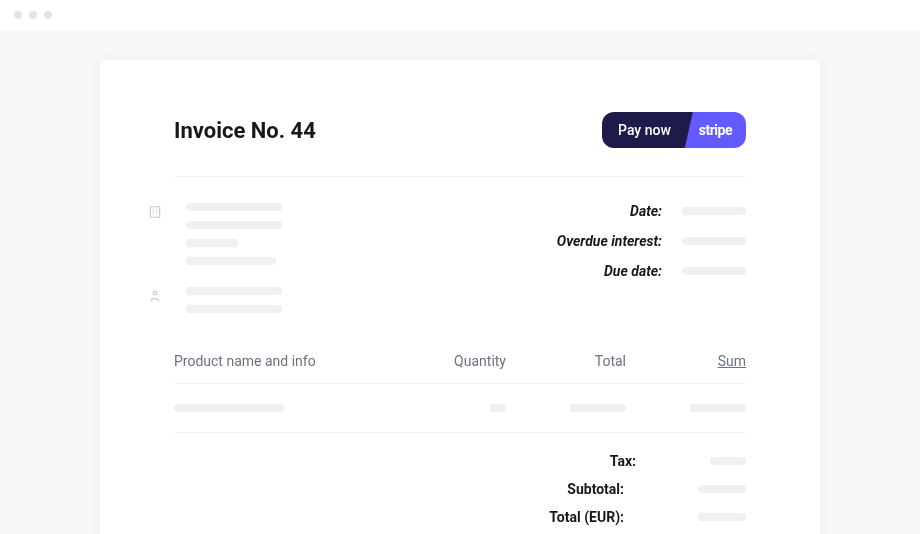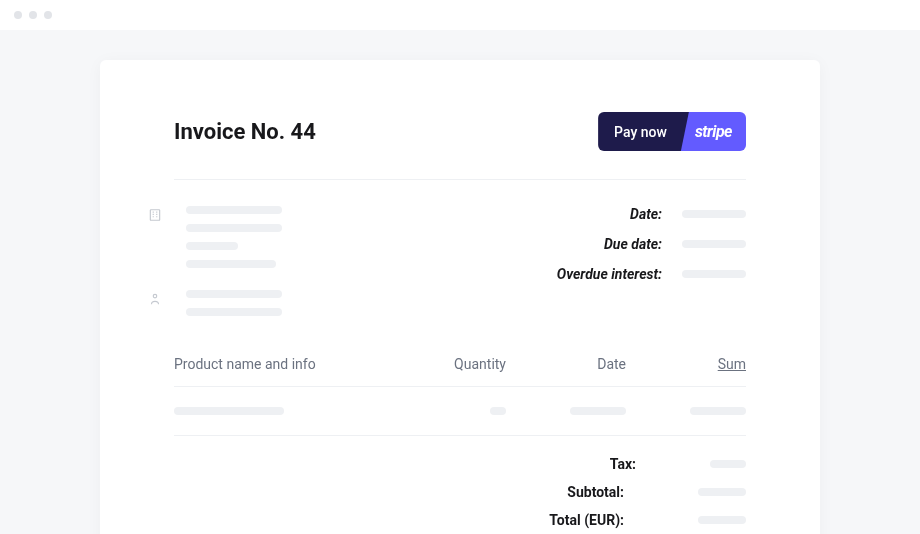--- a/index.html
+++ b/index.html
@@ -39,44 +39,43 @@
       align-items: center;
       margin-bottom: 28px;
     }
     .invoice-title {
       font-size: 22px;
       font-weight: 700;
       color: #18181b;
     }
     .pay-btn {
       display: flex;
-      border-radius: 6px;
+      border-radius: 12px;
       overflow: hidden;
       align-items: stretch;
       cursor: pointer;
     }
     .pay-left {
       background: #1e1b4b;
       color: #fff;
       padding: 10px 16px;
       font-size: 14px;
       font-weight: 500;
       display: flex;
       align-items: center;
       clip-path: polygon(0 0, 100% 0, calc(100% - 8px) 100%, 0 100%);
       padding-right: 22px;
       margin-right: -8px;
     }
     .pay-right {
       background: #635bff;
       color: #fff;
       padding: 10px 14px 10px 14px;
-      font-size: 16px;
-      font-weight: 700;
-      font-style: italic;
+      font-size: 14px;
+      font-weight: 700;
       display: flex;
       align-items: center;
       letter-spacing: -0.5px;
     }
     .divider {
       height: 1px;
       background: #eef0f3;
       margin-bottom: 26px;
     }
     .info-row {
@@ -235,34 +234,34 @@
         </div>
       </div>
     </div>
 
     <div class="right-block">
       <div class="meta-row">
         <div class="meta-label">Date:</div>
         <div class="meta-val"></div>
       </div>
       <div class="meta-row">
+        <div class="meta-label">Overdue interest:</div>
+        <div class="meta-val"></div>
+      </div>
+      <div class="meta-row">
         <div class="meta-label">Due date:</div>
-        <div class="meta-val"></div>
-      </div>
-      <div class="meta-row">
-        <div class="meta-label">Overdue interest:</div>
         <div class="meta-val"></div>
       </div>
     </div>
   </div>
 
   <div class="table-head">
     <div class="col-name">Product name and info</div>
     <div class="col-qty">Quantity</div>
-    <div class="col-price">Date</div>
+    <div class="col-price">Total</div>
     <div class="col-sum">Sum</div>
   </div>
 
   <div class="table-row">
     <div class="col-name">
         <div class="ph" style="width:110px"></div>
       </div>
     <div class="col-qty">
         <div class="ph" style="width:16px"></div>
       </div>

